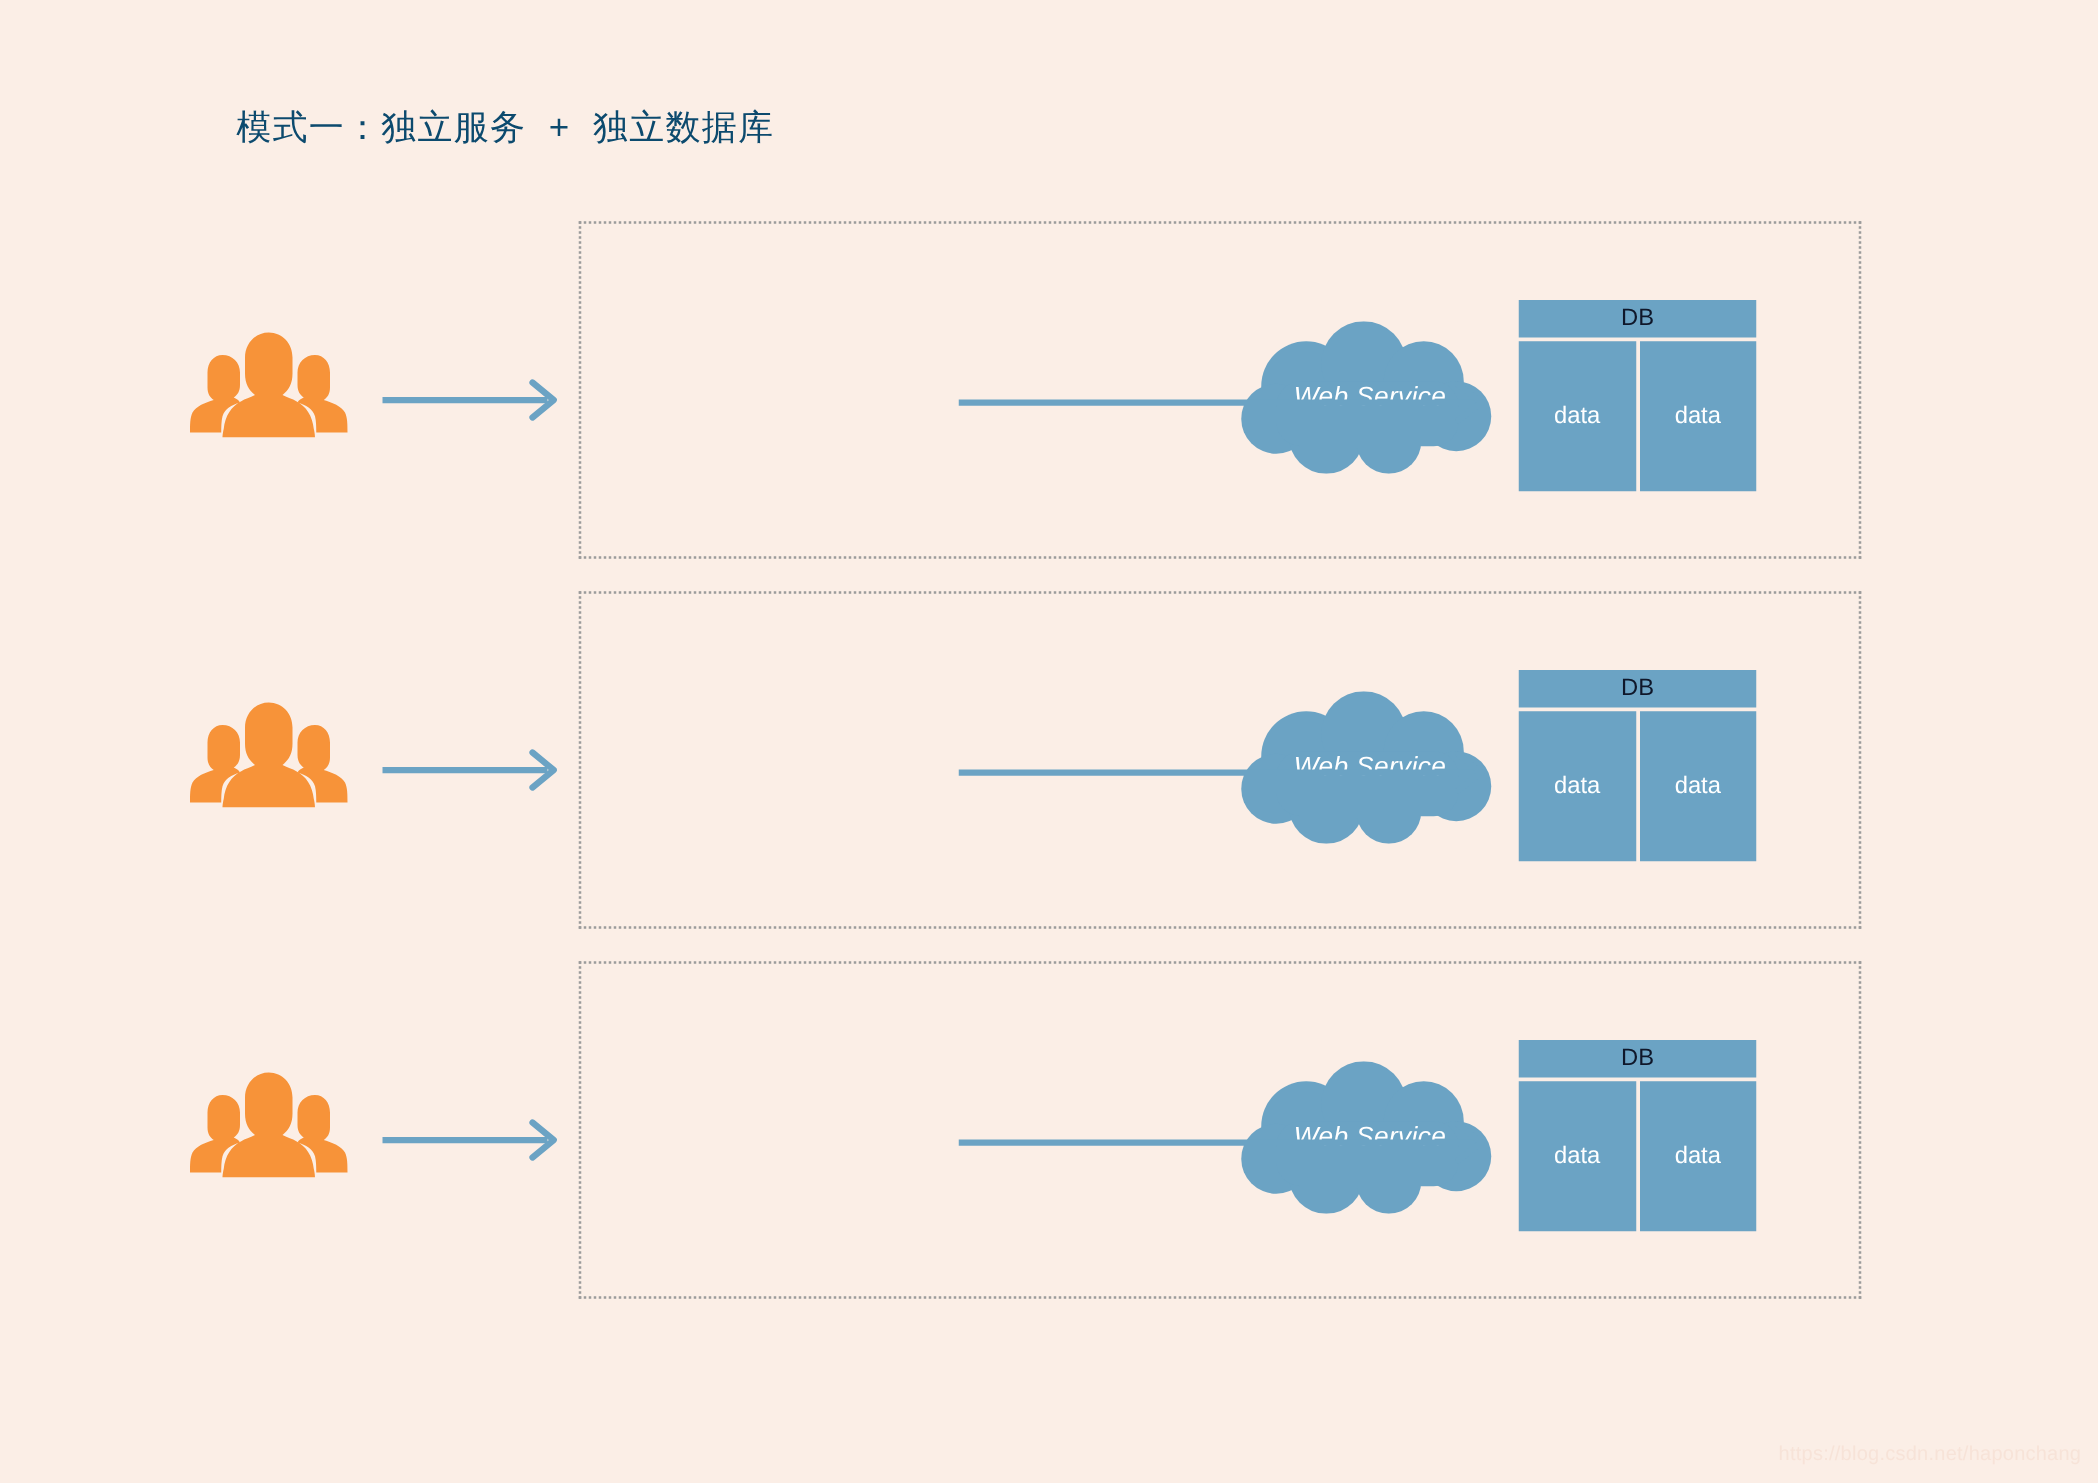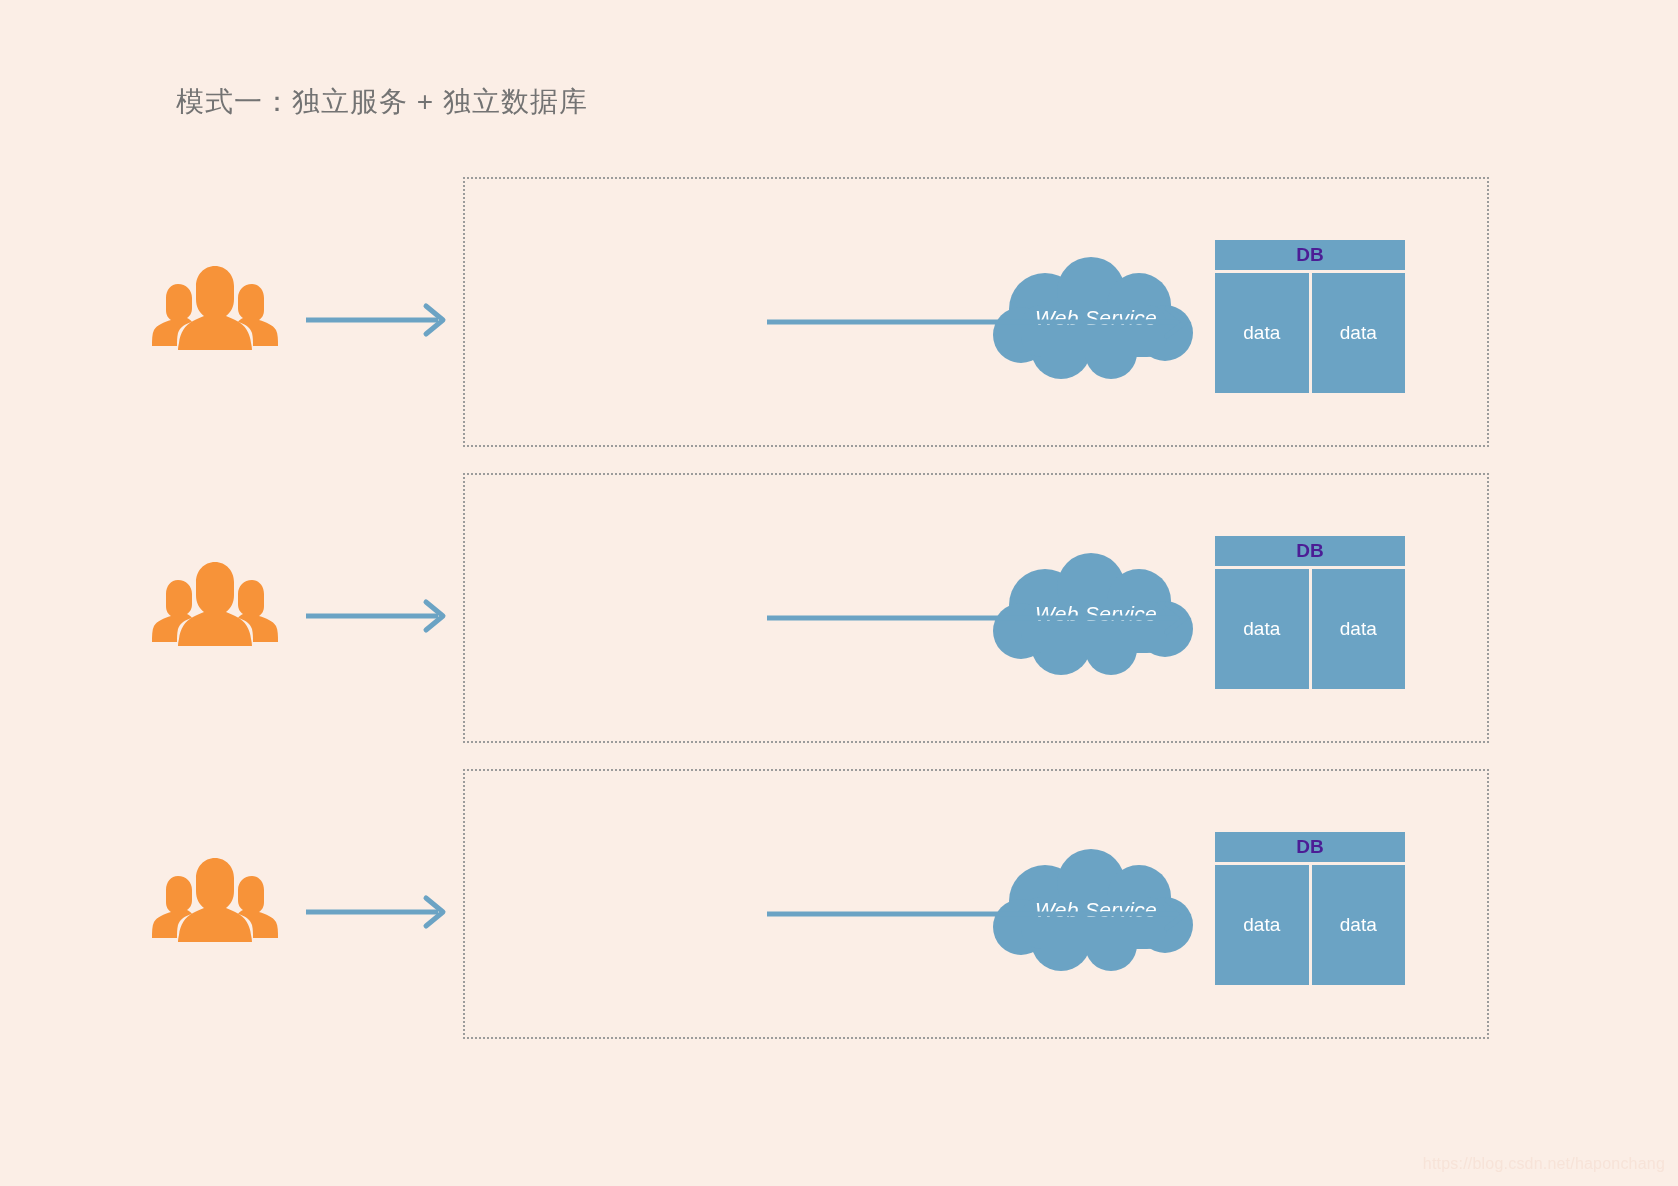--- a/index.html
+++ b/index.html
@@ -16,27 +16,27 @@
   #stage {
     position: absolute;
     left: 0; top: 0;
     width: 1678px;
     height: 1186px;
   }
 
   
   #diagram-title {
     position: absolute;
-    left: 176px;
+    left: 189px;
     top: 83px;
     font-size: 28px;
-    color: #737373;
+    color: #0c4a6e;
     letter-spacing: 1px;
     white-space: nowrap;
-    font-family: Liberation Sans, sans-serif;
+    font-family: Liberation Mono, monospace;
   }
 
   
   .tenant-row {
     position: absolute;
     left: 0;
     width: 1678px;
     height: 296px;
   }
   .tenant-row.r0 { top: 170px; }
@@ -104,26 +104,25 @@
     top: 68px;
     width: 190px;
     height: 153px;
   }
   .db-header {
     position: absolute;
     left: 0; top: 0;
     width: 190px;
     height: 30px;
     background: #6ba3c4;
-    color: #4c1d95;
+    color: #0f172a;
     font-size: 19px;
     display: flex;
     align-items: center;
     justify-content: center;
-    font-weight: bold;
   }
   .db-body {
     position: absolute;
     left: 0; top: 33px;
     width: 190px;
     height: 120px;
     display: flex;
     border-radius: 11px;
   }
   .db-cell {

